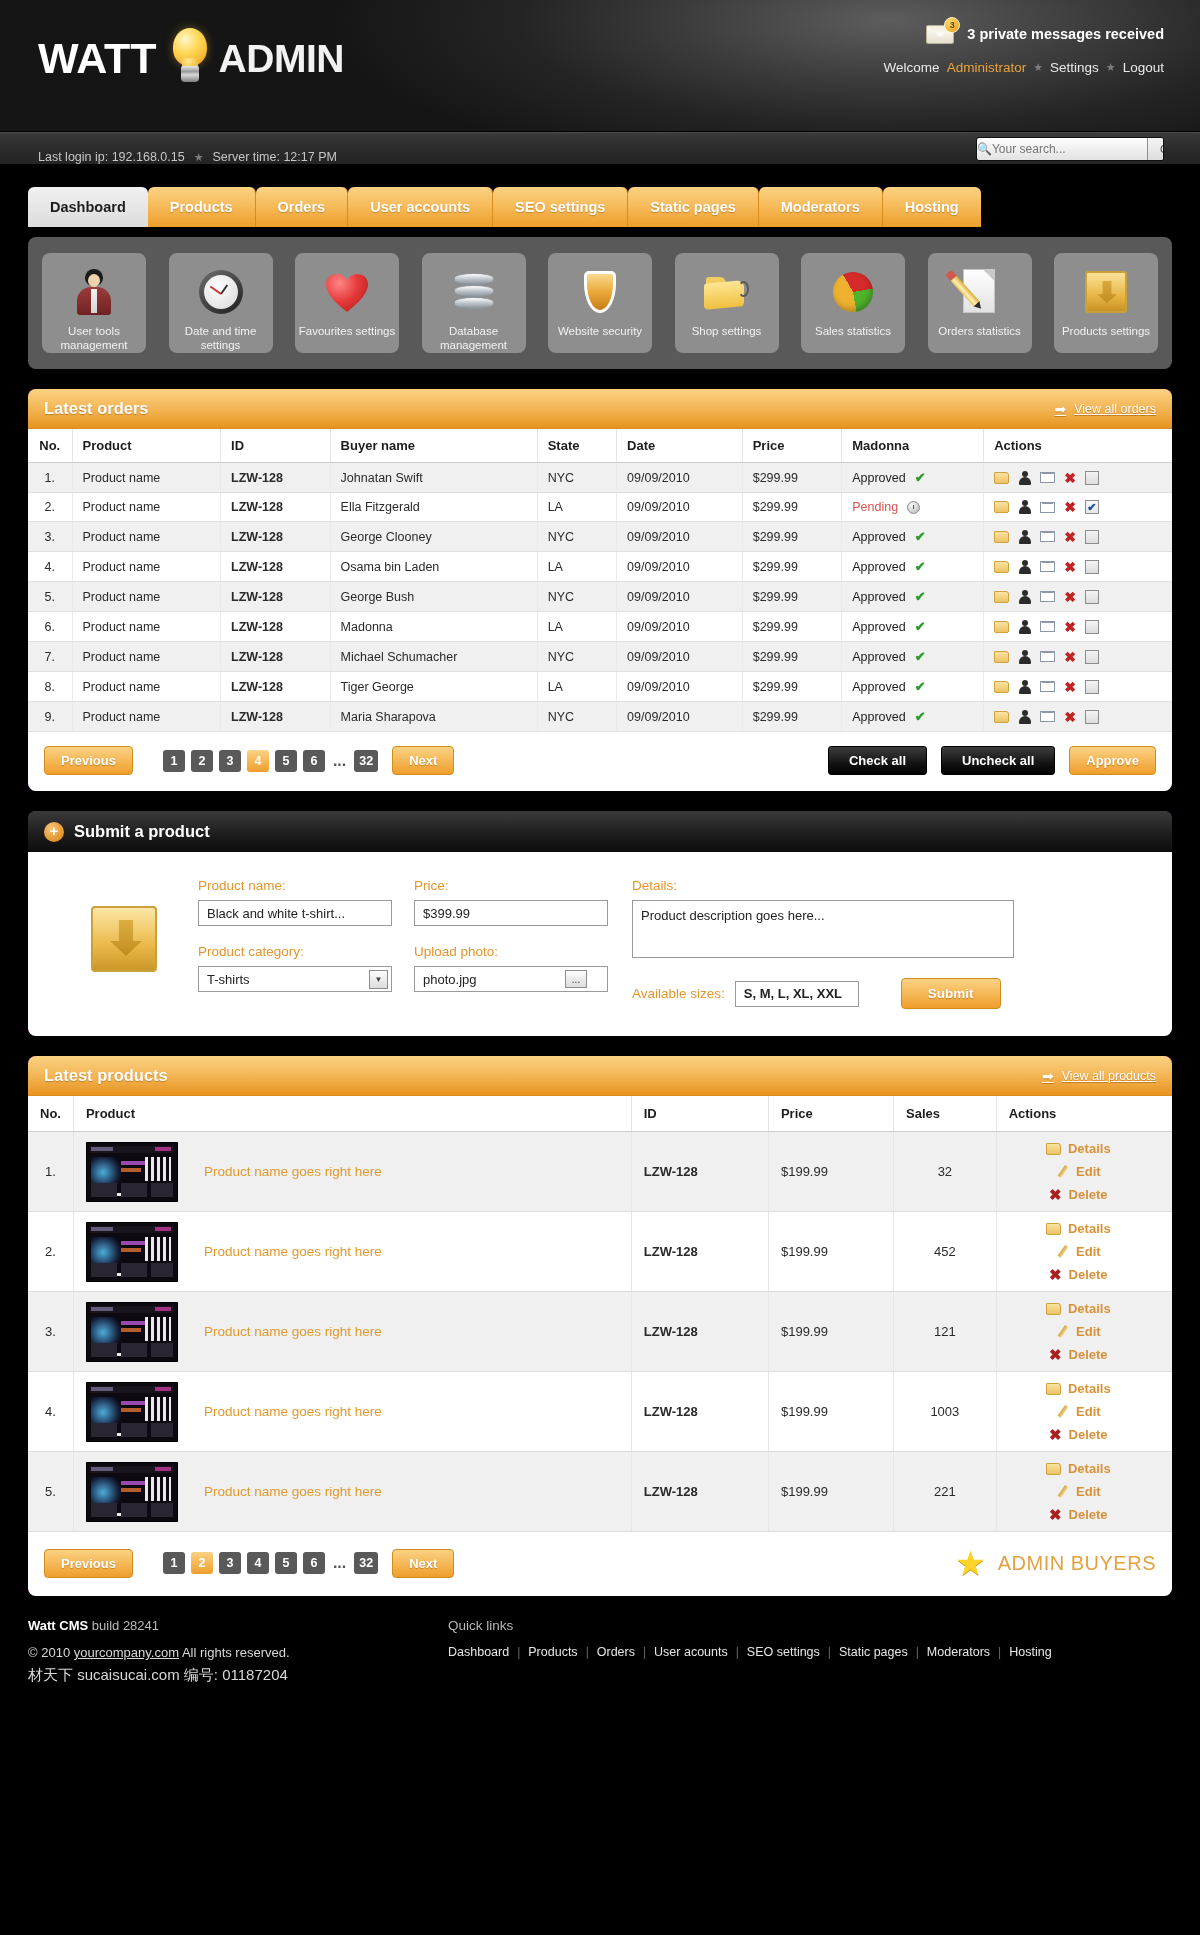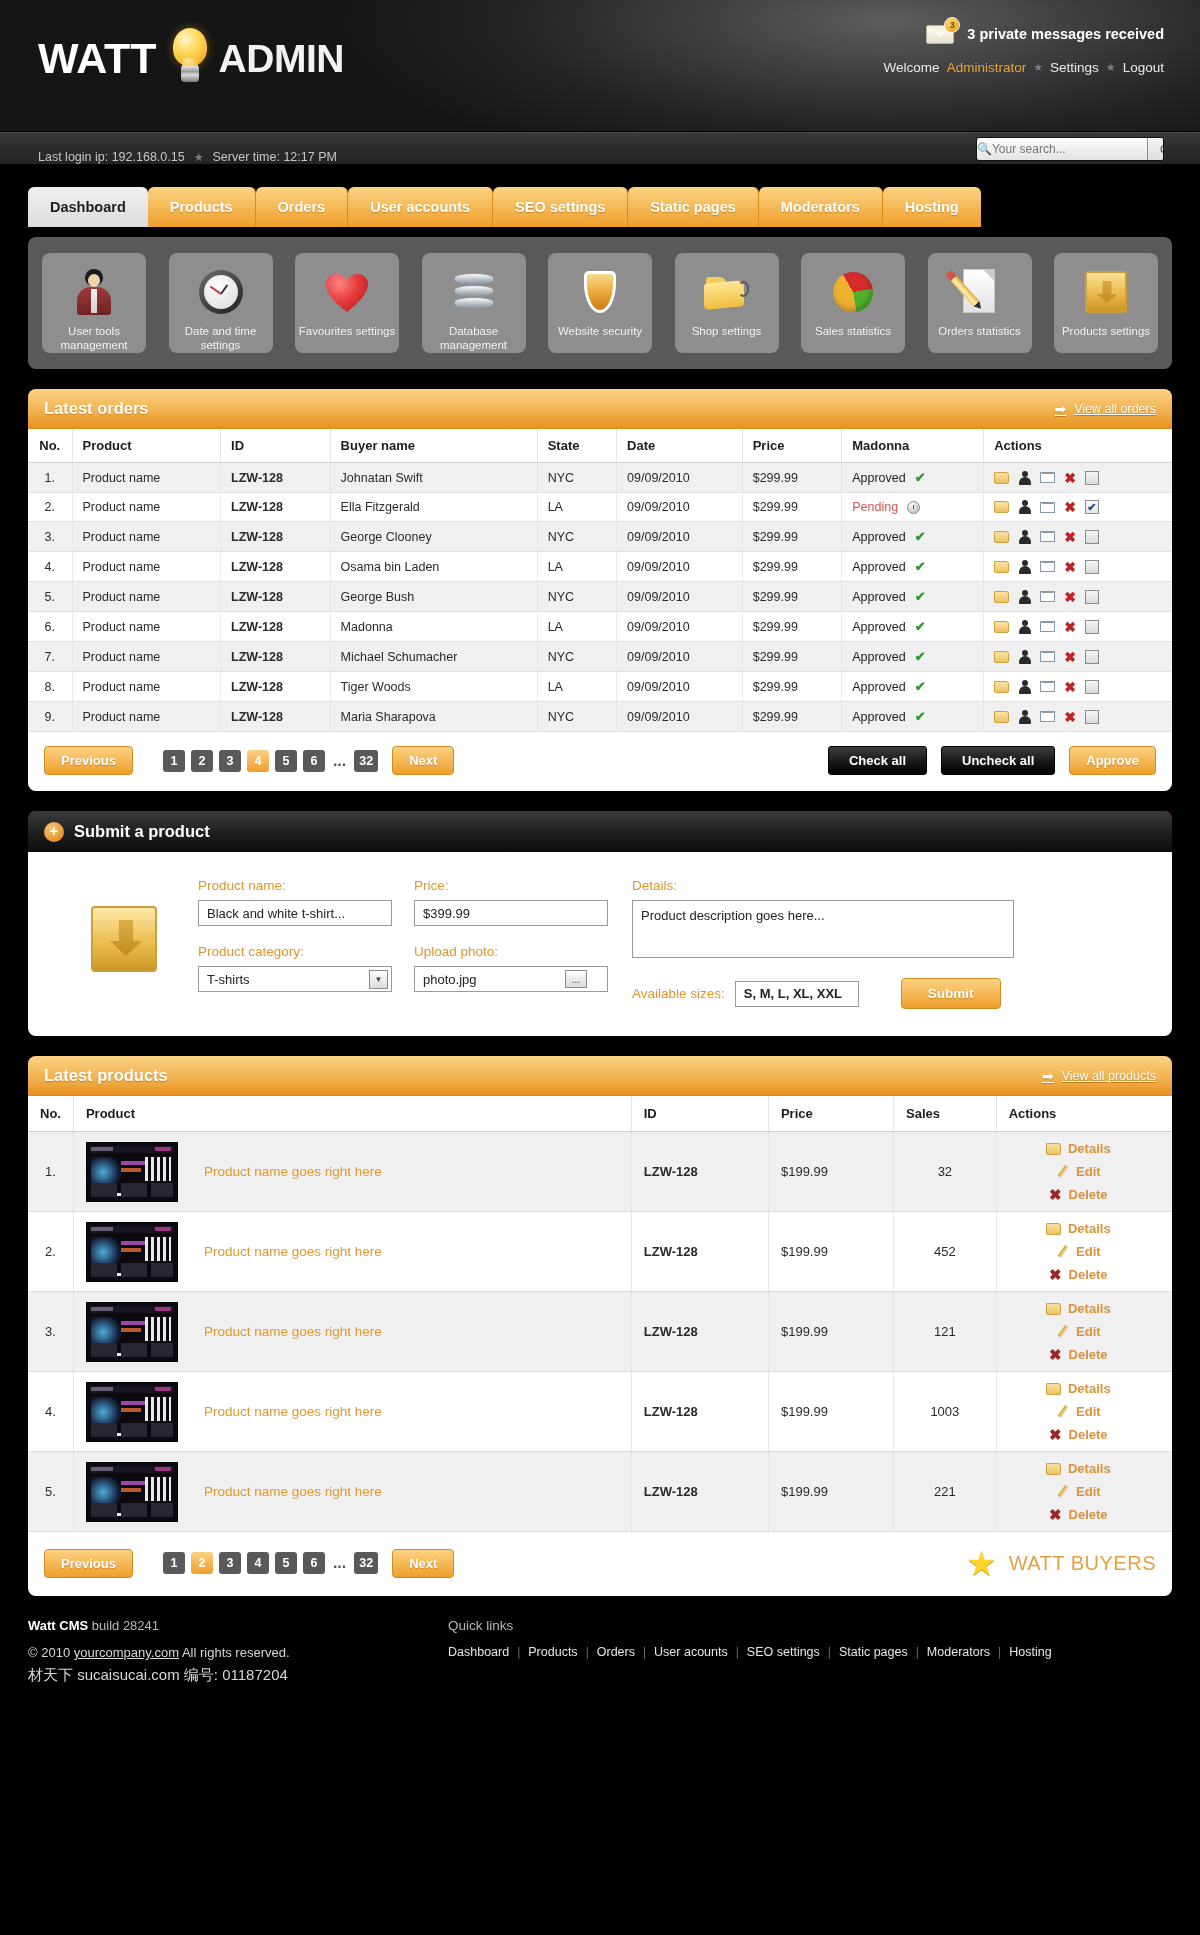--- a/index.html
+++ b/index.html
@@ -772,21 +772,21 @@
                 <span class="ico-mail"></span>
                 <span class="ico-x">✖</span>
                 <span class="ico-check"></span>
               </span>
             </td>
           </tr>
           <tr>
             <td class="col-no">8.</td>
             <td>Product name</td>
             <td class="bold-id">LZW-128</td>
-            <td>Tiger Woods</td>
+            <td>Tiger George</td>
             <td>LA</td>
             <td>09/09/2010</td>
             <td>$299.99</td>
             <td>
               <span class="status-cell">
                 <span class="st-approved">Approved</span>
                 <span class="tick">✔</span>
               </span>
             </td>
             <td>
@@ -1119,21 +1119,21 @@
           <span class="pg">3</span>
           <span class="pg">4</span>
           <span class="pg">5</span>
           <span class="pg">6</span>
           <span class="pg-dots">...</span>
           <span class="pg">32</span>
         </div>
       <button class="btn-orange">Next</button>
       <div class="best-buyers">
         <span class="big-star">★</span>
-        <span class="bb-text">WATT BUYERS</span>
+        <span class="bb-text">ADMIN BUYERS</span>
       </div>
     </div>
   </div>
 
   <div class="footer">
     <div class="f-left">
       <div class="f-brand">
         <b>Watt CMS</b>
         <span>build 28241</span>
       </div>

